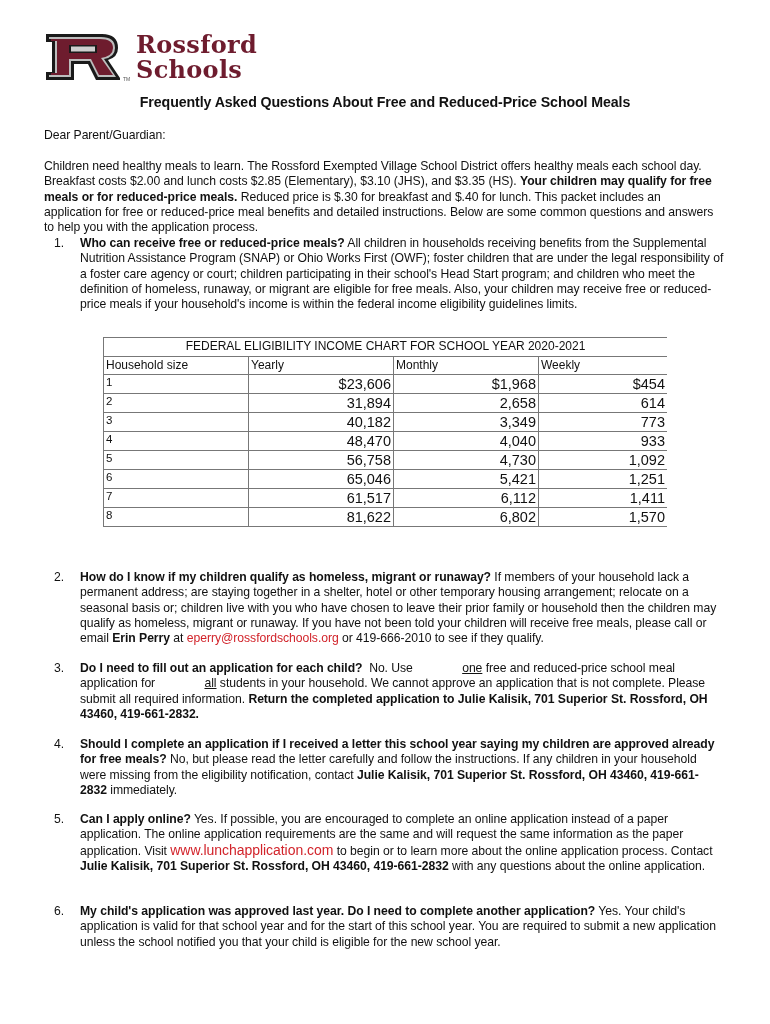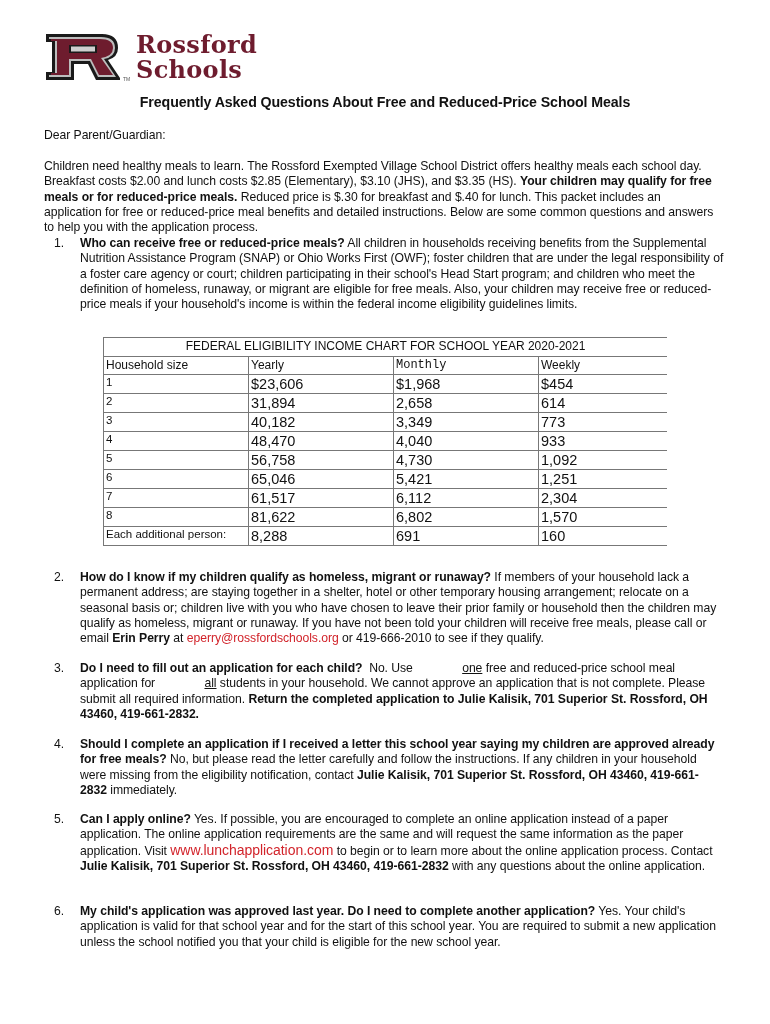--- a/index.html
+++ b/index.html
@@ -42,25 +42,25 @@
       position: absolute; left: 103px; top: 333px; width: 564px;
       border-collapse: collapse; font-size: 12px; padding-left: 32px;
     }
     .income-table td {
       border: 1px solid #777; padding: 0 2px; height: 17px; line-height: 17px;
       vertical-align: top;
     }
     .income-table .cap { text-align: center; height: 18px; border-right: none; }
     .income-table tr td:last-child { border-right: none; }
     .income-table .hd { height: 18px; }
-    .income-table .num-cell { text-align: left; font-size: 14.5px; line-height: 18px; height: 18px; }
+    .income-table .num-cell { text-align: right; font-size: 14.5px; line-height: 18px; height: 18px; }
     .income-table .size-cell { font-size: 11.5px; line-height: 14px; }
     .col1 { width: 140px; }
     .col2 { width: 140px; }
-    .col3 { width: 140px; font-family: Liberation Mono, monospace; }
+    .col3 { width: 140px; }
   </style>
 </head>
 <body>
 
 <div class="page">
 
   <div class="logo">
     <svg class="logo-r" viewBox="0 0 78 50" width="78" height="50">
       <path d="M2,2 L58,2 Q74,2 74,16 Q74,25 64,28 L76,46 L76,48 L52,48 L44,32 L30,32 L30,48 L2,48 L2,40 L8,40 L8,10 L2,10 Z" fill="#1a1a1a"></path>
       <path d="M5,5 L57,5 Q71,5 71,16 Q71,25 60,27 L72,45 L54,45 L46,29 L27,29 L27,45 L5,45 L5,43 L11,43 L11,7 L5,7 Z" fill="#bdbdbd"></path>
@@ -130,33 +130,27 @@
     <tr>
       <td class="size-cell">6</td>
       <td class="num-cell">65,046</td>
       <td class="num-cell">5,421</td>
       <td class="num-cell">1,251</td>
     </tr>
     <tr>
       <td class="size-cell">7</td>
       <td class="num-cell">61,517</td>
       <td class="num-cell">6,112</td>
-      <td class="num-cell">2,304</td>
+      <td class="num-cell">1,411</td>
     </tr>
     <tr>
       <td class="size-cell">8</td>
       <td class="num-cell">81,622</td>
       <td class="num-cell">6,802</td>
       <td class="num-cell">1,570</td>
-    </tr>
-    <tr>
-      <td class="size-cell">Each additional person:</td>
-      <td class="num-cell">8,288</td>
-      <td class="num-cell">691</td>
-      <td class="num-cell">160</td>
     </tr>
   </tbody>
     </table>
 
   <div class="faq" style="top:566px;">
     <span class="num">2.</span>
     <div class="body"><b>How do I know if my children qualify as homeless, migrant or runaway?</b><span> If members of your household lack a permanent address; are staying together in a shelter, hotel or other temporary housing arrangement; relocate on a seasonal basis or; children live with you who have chosen to leave their prior family or household then the children may qualify as homeless, migrant or runaway. If you have not been told your children will receive free meals, please call or email </span><b>Erin Perry</b><span> at </span><a class="red" style="text-decoration:none;">eperry@rossfordschools.org</a><span> or 419-666-2010 to see if they qualify.</span></div>
   </div>
 
   <div class="faq" style="top:657px;">

